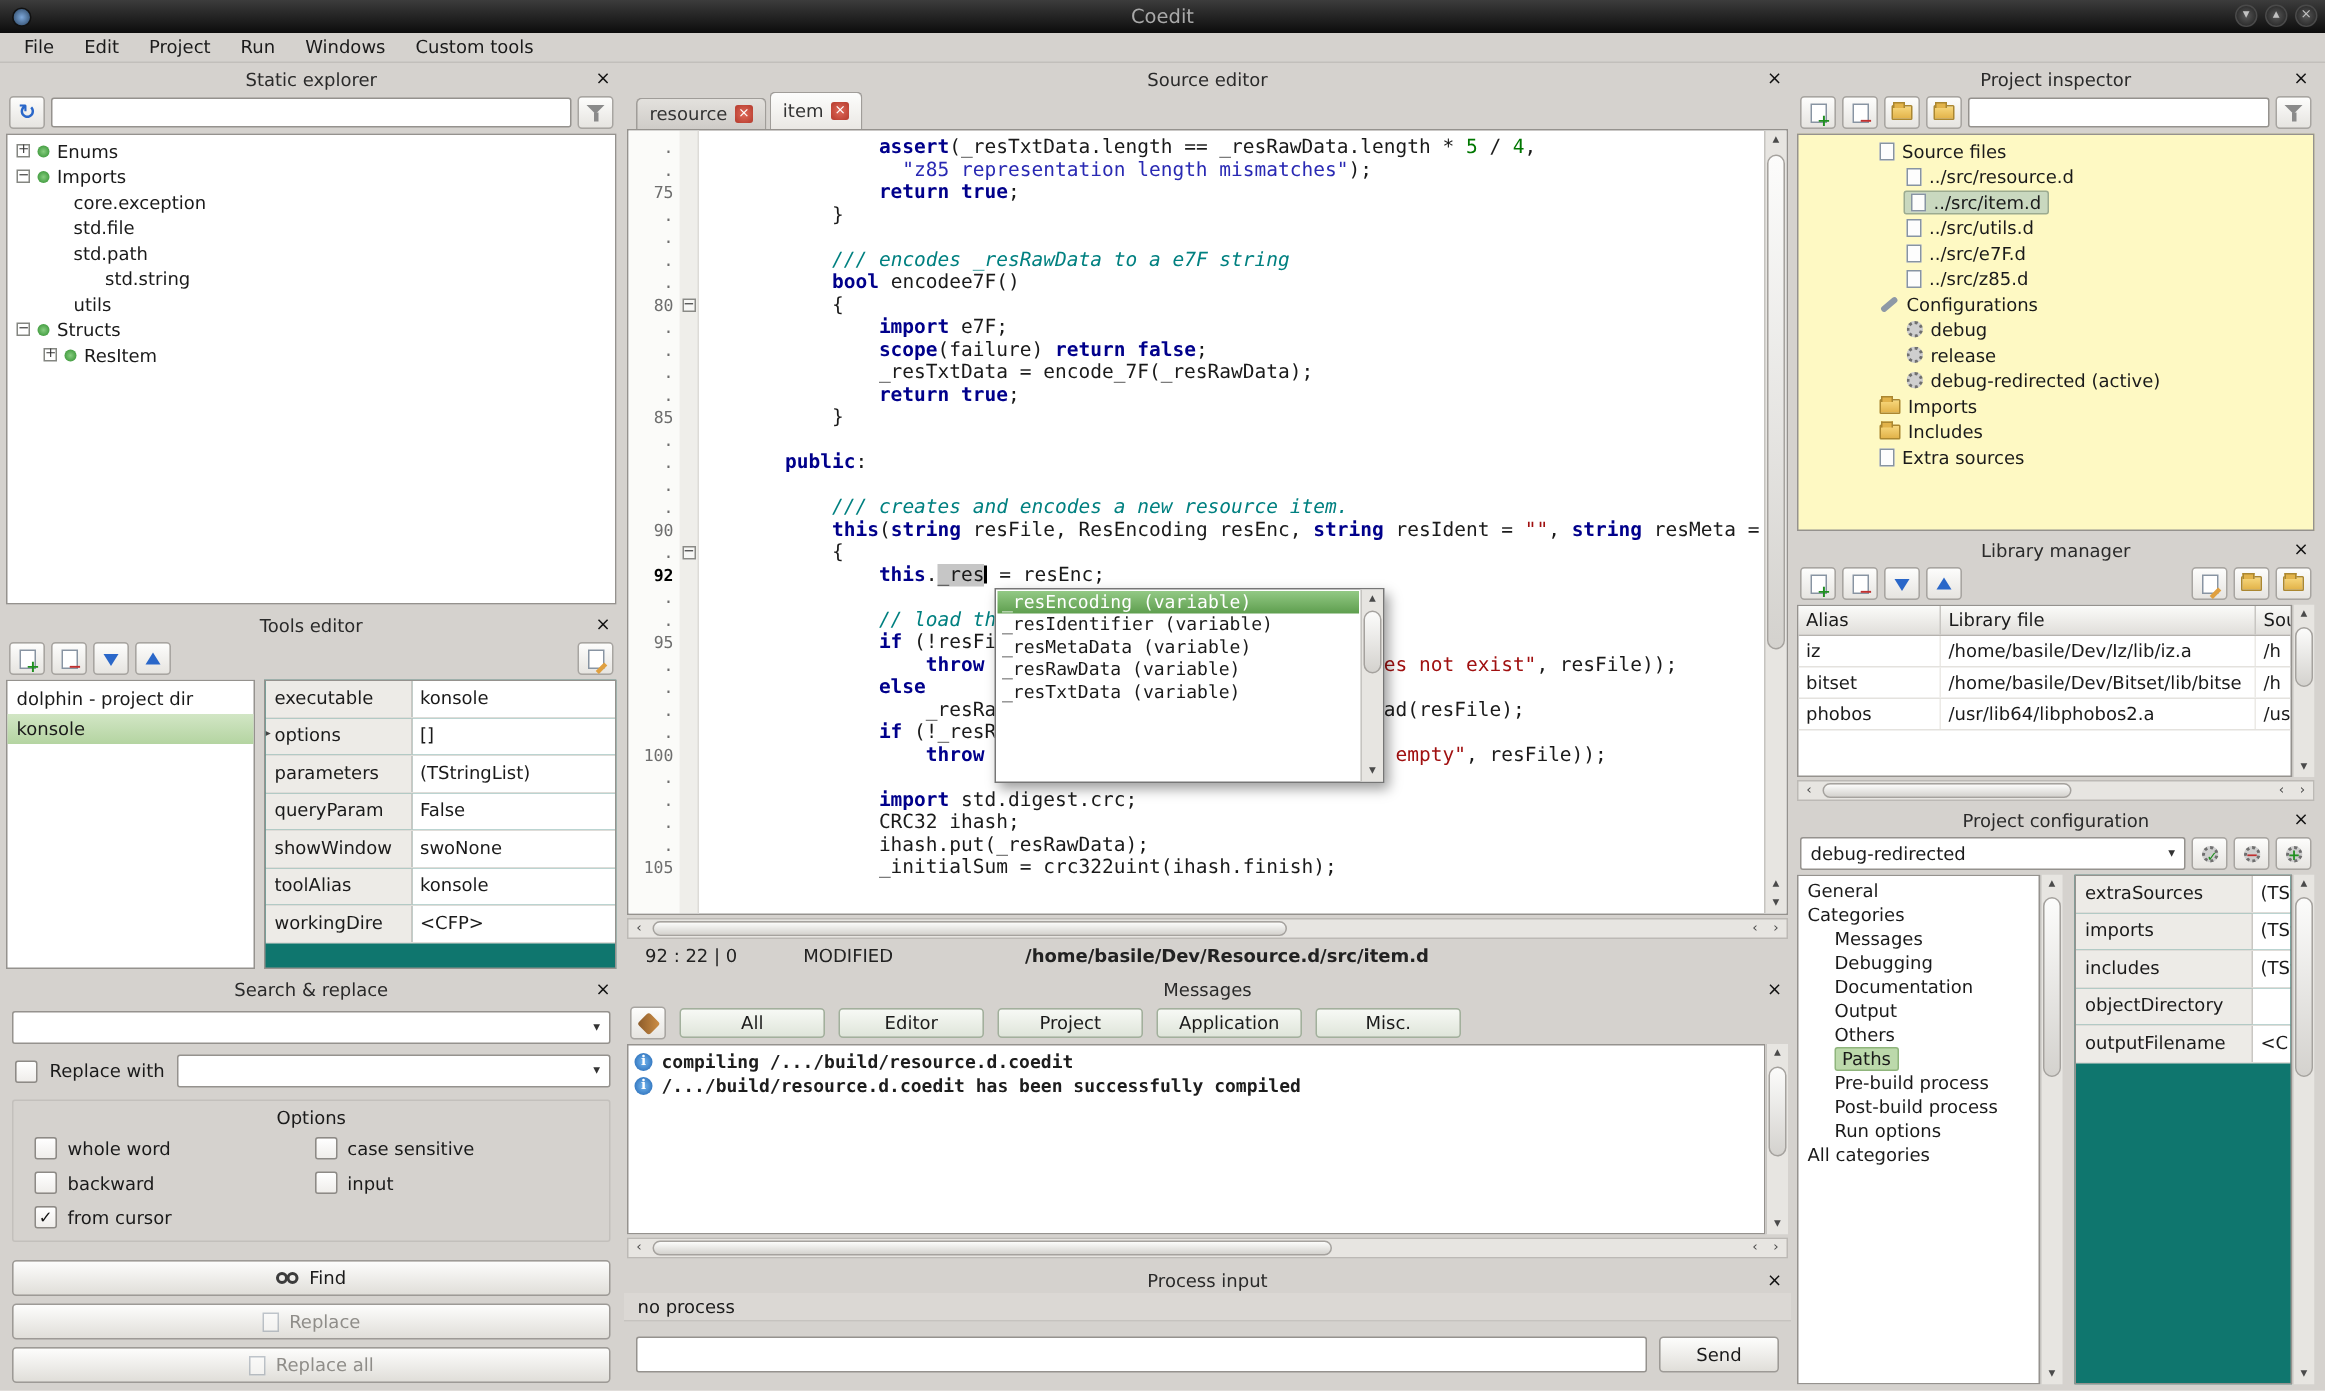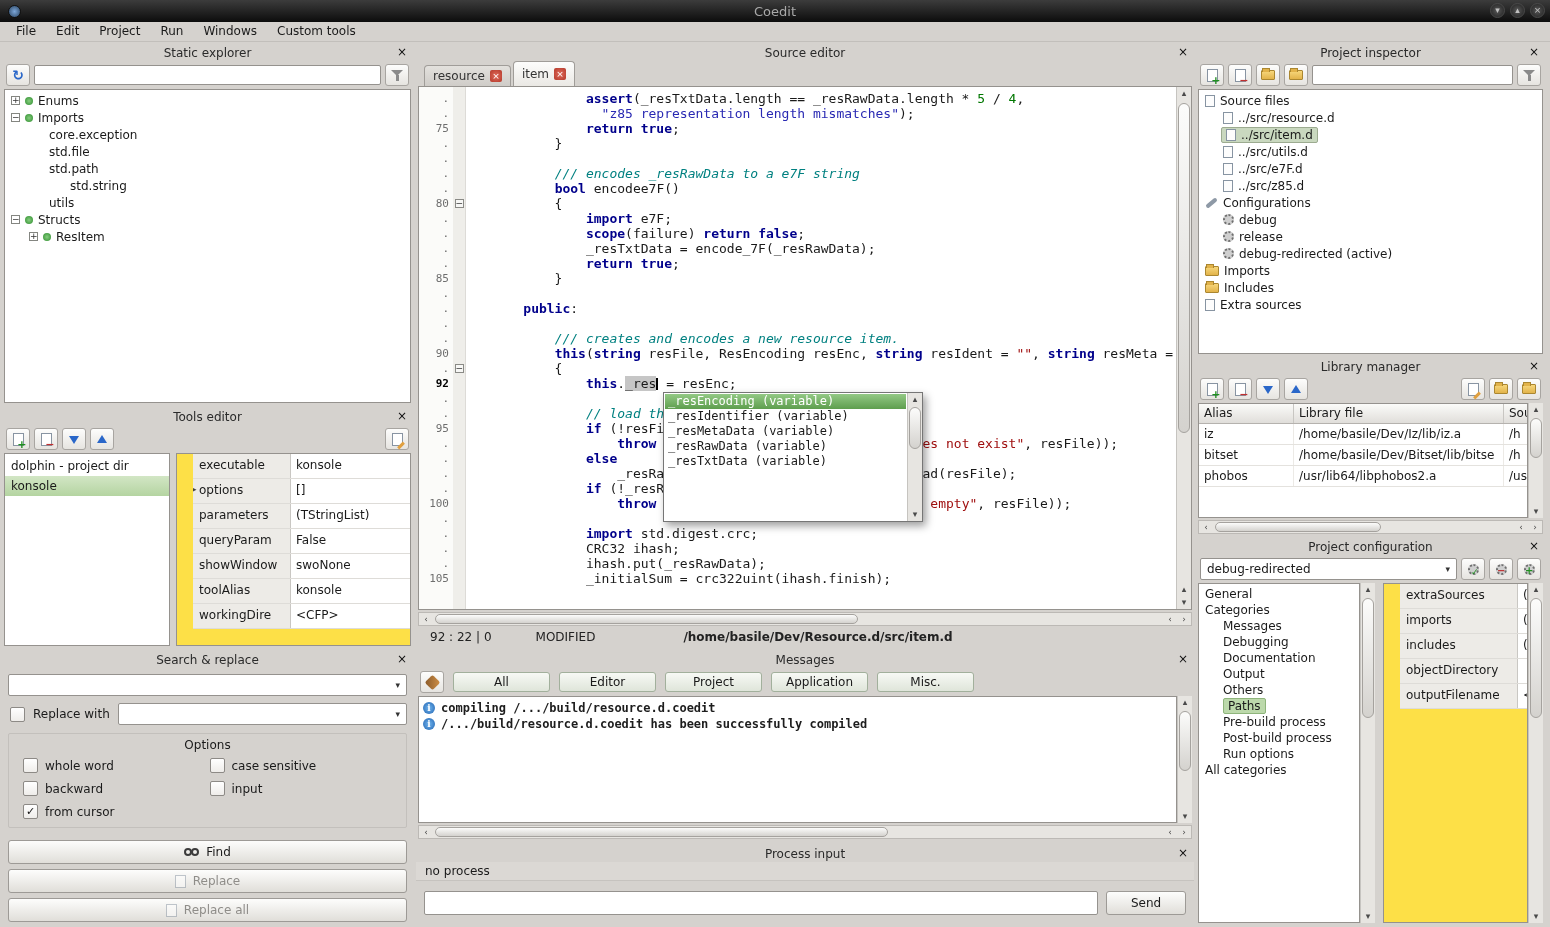--- a/index.html
+++ b/index.html
@@ -77,21 +77,21 @@
   .ic-gearbtn .bc{position:absolute;right:-2px;bottom:-4px;font-size:9px;font-weight:bold;color:#1f8f1f;}
   .exp{width:9px;height:9px;border:1px solid #848681;background:#fff;font-size:9px;line-height:7px;
        text-align:center;flex:none;color:#333;}
   
   .tree{flex:1;overflow:hidden;margin:0 2px 2px 2px;padding-top:2px;}
   .trow{display:flex;align-items:center;gap:5px;height:17px;padding:0 6px;white-space:nowrap;}
   .pill{display:flex;align-items:center;gap:5px;padding:0 4px;border-radius:2px;}
   .pill.selgray{background:#c9d8bf;border:1px solid #9cab90;}
   .pill.selgreen{background:#bcd9ab;border:1px solid #8fb57c;}
   
-  .pg{flex:1;background:#fde047;border:1px solid #95928e;overflow:hidden;padding-left:16px;}
+  .pg{flex:1;background:#0f766e;border:1px solid #95928e;overflow:hidden;}
   .pg-row{display:flex;height:25px;border-bottom:1px solid #dedcd8;}
   .pg-name{background:#edebe7;border-right:1px solid #c9c7c3;padding:4px 4px 0 6px;position:relative;
            overflow:hidden;white-space:nowrap;}
   .pg-val{flex:1;padding:4px 4px 0 5px;overflow:hidden;white-space:nowrap;background:#fff;}
   .pg-exp{position:absolute;left:-1px;top:5px;font-size:9px;color:#444;}
   
   .hsb{height:14px;background:#e7e5e1;border:1px solid #bcb9b5;display:flex;align-items:stretch;flex:none;}
   .vsb{width:15px;background:#e7e5e1;border-left:1px solid #c6c4c0;display:flex;flex-direction:column;flex:none;}
   .sb-ar{flex:none;width:14px;height:13px;text-align:center;font-size:9px;line-height:13px;color:#4a4a4a;}
   .sb-tr{flex:1;position:relative;}
@@ -595,21 +595,21 @@
           <span class="ic-folder"></span>
         </span>
       <span class="tbtn">
           <span class="ic-folder"></span>
         </span>
       <input class="txt" style="">
       <span class="tbtn">
           <span class="ic-funnel"></span>
         </span>
     </div>
-    <div class="tree whitebox" style="background:#ffffff;">
+    <div class="tree whitebox" style="background:#fef9c3;padding-left:48px;">
       <div class="trow">
         <span class="ic-page"></span>
         <span>Source files</span>
       </div>
       <div class="trow" style="padding-left:24px;">
         <span class="ic-page"></span>
         <span>../src/resource.d</span>
       </div>
       <div class="trow" style="padding-left:22px;">
         <span class="pill selgray">

